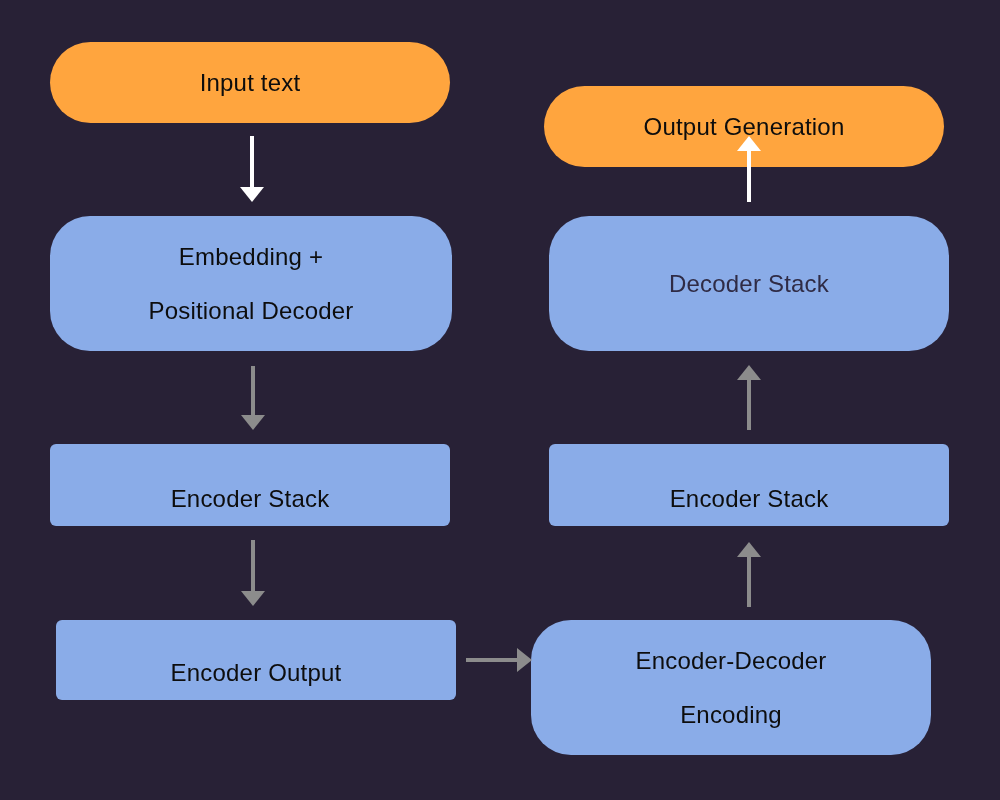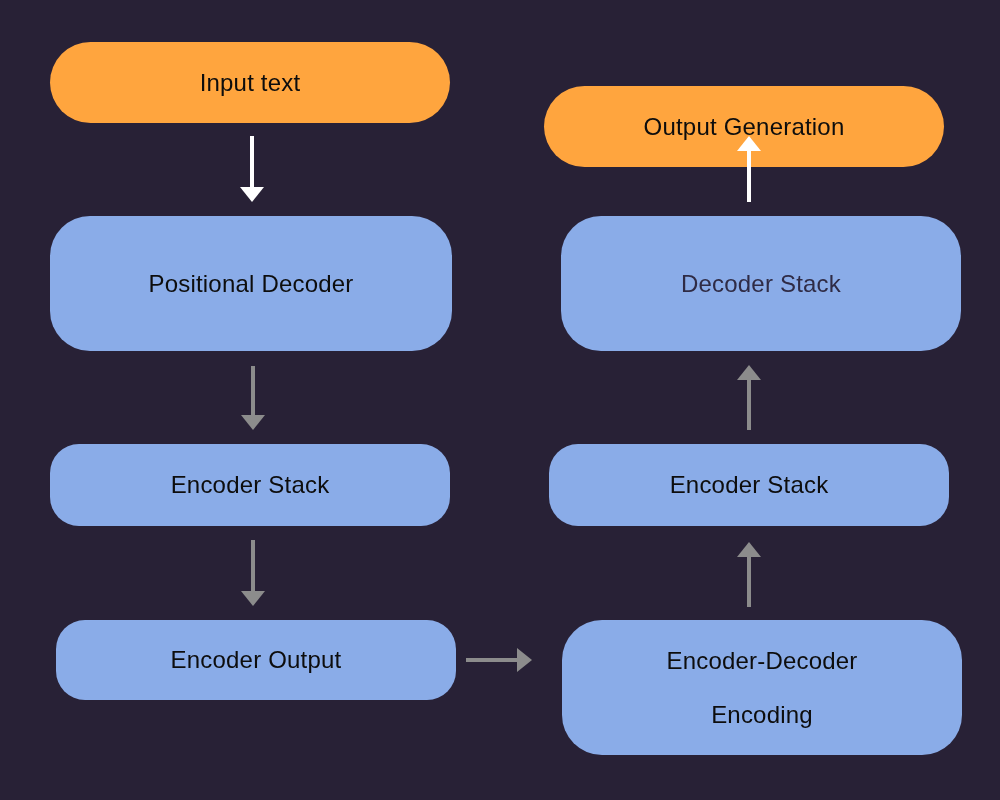--- a/index.html
+++ b/index.html
@@ -23,33 +23,33 @@
     justify-content: center;
     text-align: center;
     font-size: 24px;
     line-height: 54px;
     color: #0d0d0d;
     letter-spacing: 0.2px;
   }
   .node .line { display: block; }
   .orange { background: #FFA53E; border-radius: 41px; }
   .blue   { background: #8AACE8; }
-  .blue.short { border-radius: 29px; }
+  .blue.short { border-radius: 6px; justify-content: flex-end; }
   .blue.tall  { border-radius: 40px; }
   .slate-text { color: #2F2B45; }
 
   
   .pos-input    { left: 50px;  top: 42px;  width: 400px; height: 81px;  }
   .pos-embed    { left: 50px;  top: 216px; width: 402px; height: 135px; }
   .pos-enc-l    { left: 50px;  top: 444px; width: 400px; height: 82px;  }
   .pos-enc-out  { left: 56px;  top: 620px; width: 400px; height: 80px;  }
   .pos-gen      { left: 544px; top: 42px;  width: 400px; height: 81px; margin-top: 44px;  }
-  .pos-dec      { left: 549px; top: 216px; width: 400px; height: 135px; margin-left: 12px; }
+  .pos-dec      { left: 549px; top: 216px; width: 400px; height: 135px; }
   .pos-enc-r    { left: 549px; top: 444px; width: 400px; height: 82px;  }
-  .pos-att      { left: 562px; top: 620px; width: 400px; height: 135px; }
+  .pos-att      { left: 531px; top: 620px; width: 400px; height: 135px; }
 
   
   .arrow { position: absolute; }
   .arrow .shaft { position: absolute; }
   .arrow .head  { position: absolute; width: 0; height: 0; }
 
   .v-arrow { width: 24px; }
   .v-arrow .shaft { left: 10px; width: 4px; }
 
   .down .shaft { top: 0; }
@@ -105,20 +105,21 @@
 </head>
 <body>
 
 <div class="canvas">
 
   <div class="node orange pos-input">
     <span class="line">Input text</span>
   </div>
 
   <div class="node blue tall pos-embed">
+    <span class="line">Embedding +</span>
     <span class="line">Positional Decoder</span>
   </div>
 
   <div class="node blue short pos-enc-l">
     <span class="line">Encoder Stack</span>
   </div>
 
   <div class="node blue short pos-enc-out">
     <span class="line">Encoder Output</span>
   </div>

